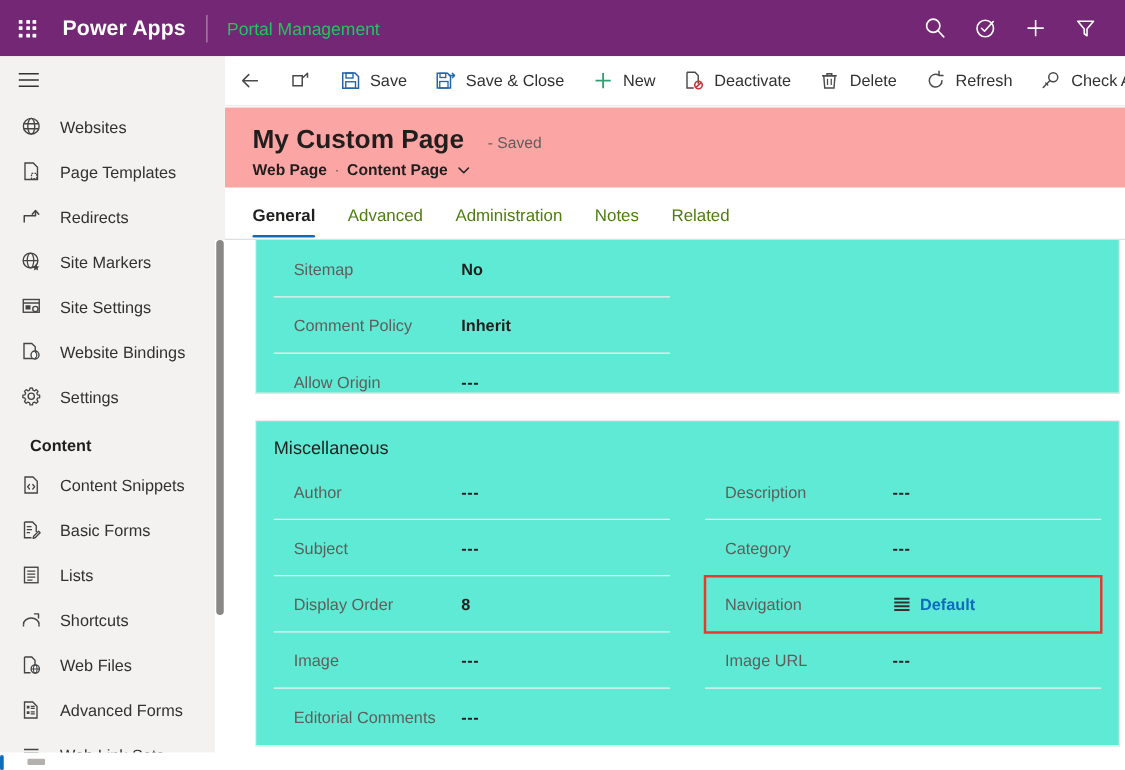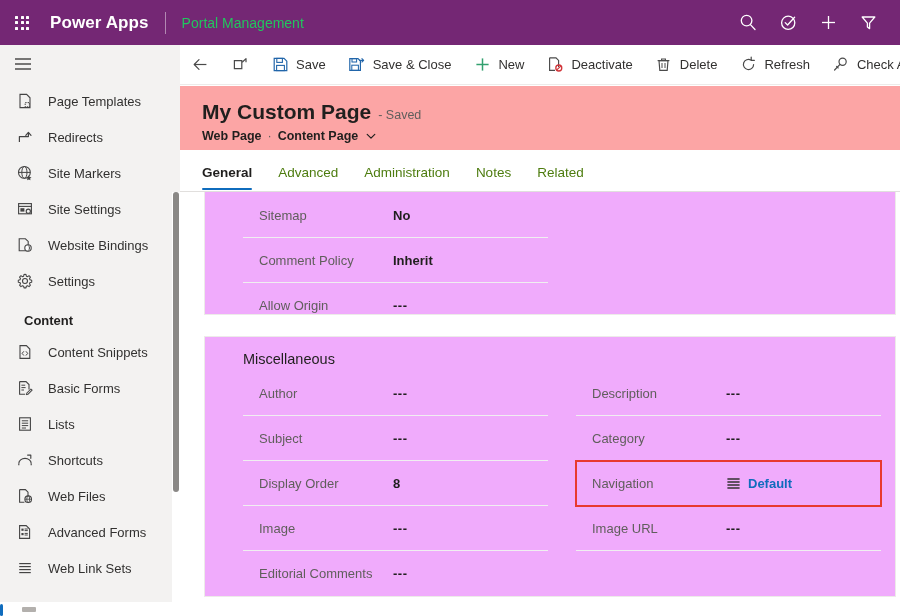--- a/index.html
+++ b/index.html
@@ -122,21 +122,21 @@
 
   
   #page-header {
     position: absolute; left: 180px; top: 86px;
     width: 720px; height: 64px;
     background: #fca5a5;
     padding: 14px 0 0 22px;
   }
   #title-row { display: flex; align-items: baseline; }
   #record-title { font-size: 21px; font-weight: bold; color: #201f1e; }
-  #record-state { font-size: 12.5px; color: #605e5c; margin-left: 7px; }
+  #record-state { font-size: 12.5px; color: #605e5c; margin-left: 19px; }
   #breadcrumb-row { display: flex; align-items: center; margin-top: 5px; }
   .bc-primary { font-size: 12.5px; font-weight: bold; color: #201f1e; }
   .bc-dot { font-size: 12.5px; color: #605e5c; margin: 0 6px; }
   .bc-secondary { font-size: 12.5px; font-weight: bold; color: #201f1e; cursor: pointer; }
   .bc-chevron { margin-left: 7px; display: flex; align-items: center; cursor: pointer; }
 
   
   #tab-bar {
     position: absolute; left: 180px; top: 152px;
     width: 720px; height: 40px;
@@ -160,22 +160,21 @@
   
   #form-body {
     position: absolute; left: 180px; top: 192px;
     width: 720px; height: 424px;
     background: #ffffff;
     overflow: hidden;
   }
   .card {
     margin: 0 4px 0 24px;
     border: 1px solid #edebe9;
-    background: #f0abfc;
-    padding-left: 24px;
+    background: #5eead4;
   }
   .card-title {
     font-size: 14.5px; color: #201f1e;
     padding: 14px 0 4px 14px;
   }
   .cols { display: flex; }
   .col { width: 50%; padding: 0 14px; }
   .field-row {
     display: flex; align-items: center;
     height: 45px;
@@ -264,20 +263,31 @@
 
 <div id="sidebar">
   <div id="hamburger">
     <svg width="18" height="14" viewBox="0 0 18 14">
         <line x1="1" y1="2" x2="17" y2="2" stroke="#323130" stroke-width="1.3"></line>
         <line x1="1" y1="7" x2="17" y2="7" stroke="#323130" stroke-width="1.3"></line>
         <line x1="1" y1="12" x2="17" y2="12" stroke="#323130" stroke-width="1.3"></line>
       </svg>
   </div>
 
+  <div class="nav-item">
+    <span class="nav-ico">
+      <svg width="16" height="16" viewBox="0 0 16 16">
+          <circle cx="8" cy="8" r="6.3" fill="none" stroke="#444" stroke-width="1.1"></circle>
+          <ellipse cx="8" cy="8" rx="2.8" ry="6.3" fill="none" stroke="#444" stroke-width="1.1"></ellipse>
+          <line x1="1.7" y1="6" x2="14.3" y2="6" stroke="#444" stroke-width="1.1"></line>
+          <line x1="1.7" y1="10" x2="14.3" y2="10" stroke="#444" stroke-width="1.1"></line>
+        </svg>
+    </span>
+    <span class="nav-label">Websites</span>
+  </div>
   <div class="nav-item">
     <span class="nav-ico">
       <svg width="16" height="16" viewBox="0 0 16 16">
           <path d="M3 1.4 H9.6 L13 4.8 V14.6 H3 Z" fill="none" stroke="#444" stroke-width="1.1"></path>
           <rect x="8.2" y="9.6" width="4.2" height="4.2" fill="none" stroke="#444" stroke-width="1" stroke-dasharray="1.4 1"></rect>
         </svg>
     </span>
     <span class="nav-label">Page Templates</span>
   </div>
   <div class="nav-item">

